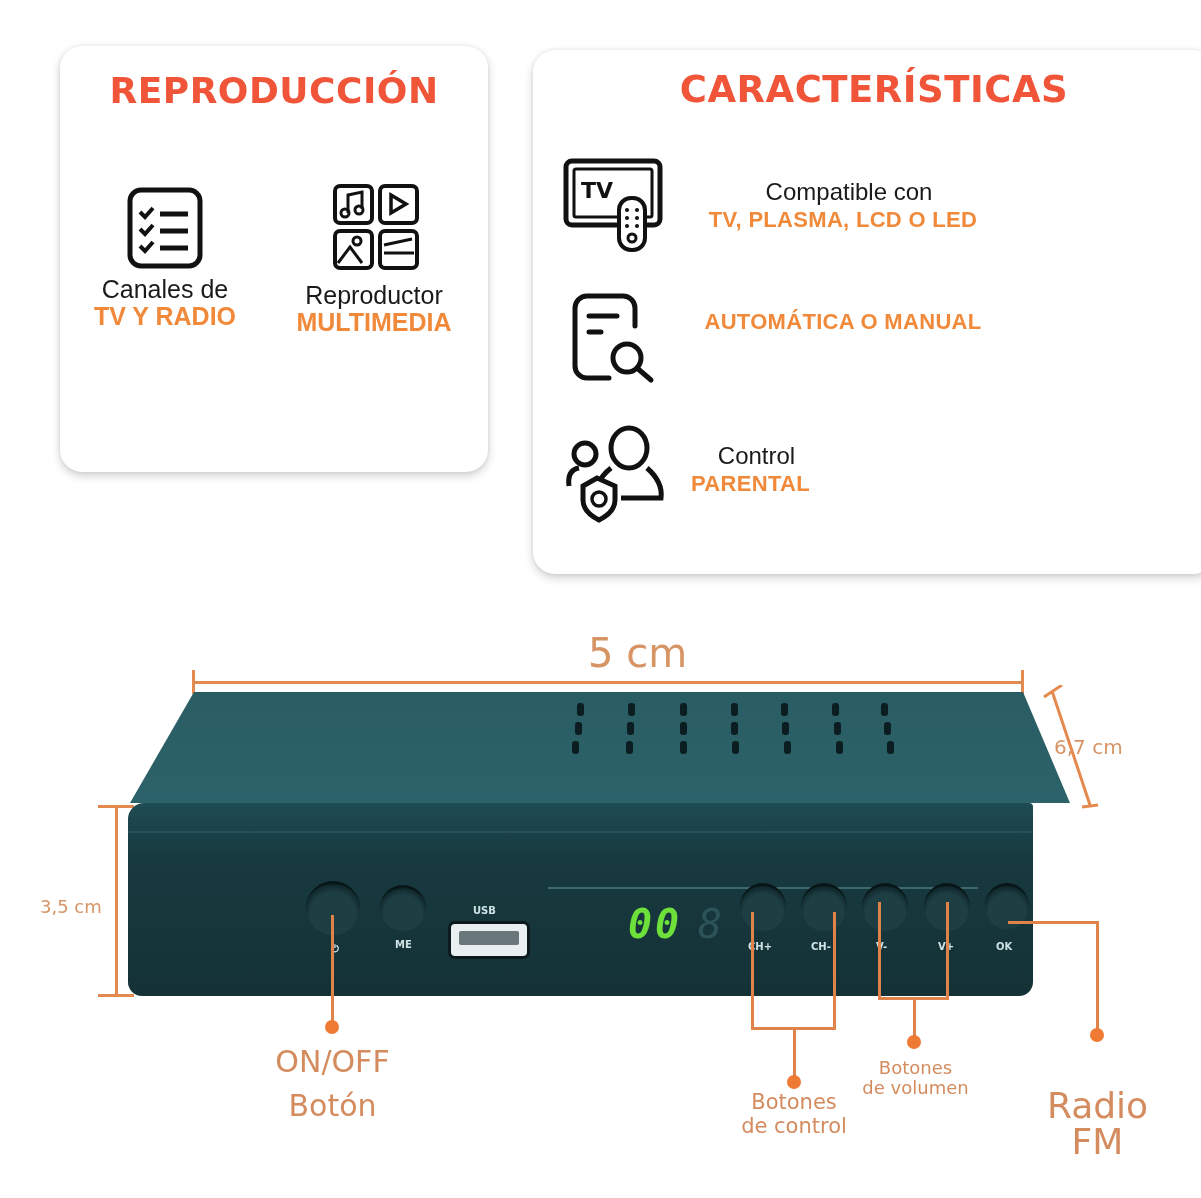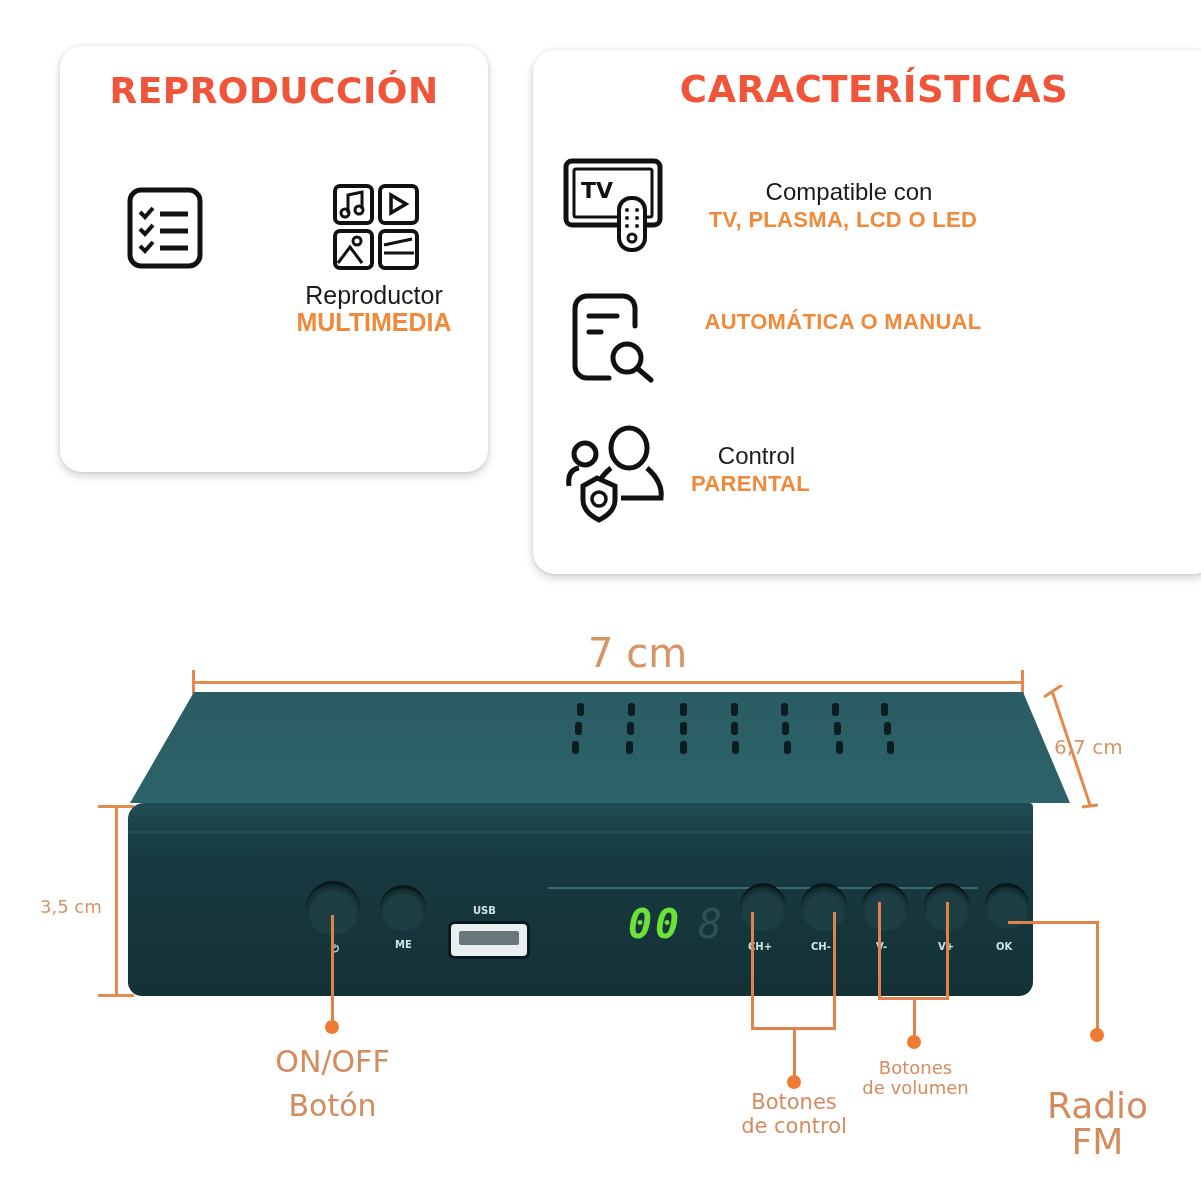--- a/index.html
+++ b/index.html
@@ -91,20 +91,24 @@
     <path d="M16 30 V12 L30 9 V26" fill="none" stroke="#111" stroke-width="3"></path>
     <circle cx="13" cy="30" r="4" fill="none" stroke="#111" stroke-width="3"></circle>
     <circle cx="27" cy="27" r="4" fill="none" stroke="#111" stroke-width="3"></circle>
     <path d="M59 12 L74 21 L59 30 Z" fill="none" stroke="#111" stroke-width="3.5"></path>
     <path d="M6 80 L18 64 L30 80" fill="none" stroke="#111" stroke-width="3"></path>
     <circle cx="25" cy="58" r="4" fill="none" stroke="#111" stroke-width="3"></circle>
     <path d="M52 62 L80 56" stroke="#111" stroke-width="3"></path>
     <path d="M52 70 L82 70" stroke="#111" stroke-width="3"></path>
   </svg>
 
+  <div class="feat" style="left:20px;top:230px;width:170px">
+    <div class="line1">Canales de</div>
+    <div class="line2">TV Y RADIO</div>
+  </div>
   <div class="feat" style="left:224px;top:236px;width:180px">
     <div class="line1">Reproductor</div>
     <div class="line2">MULTIMEDIA</div>
   </div>
 </div>
 
 <div class="card" id="card-caract">
   <div class="card-title">CARACTERÍSTICAS</div>
 
   <svg class="icon" style="left:30px;top:108px" width="102" height="96" viewBox="0 0 102 96">
@@ -158,21 +162,21 @@
       <div class="l2">PARENTAL</div>
     </div>
   </div>
 </div>
 
 <div>
 
   <div class="dim-line" style="left:192px;top:681px;width:830px;height:3px"></div>
   <div class="dim-line" style="left:192px;top:670px;width:3px;height:24px"></div>
   <div class="dim-line" style="left:1021px;top:670px;width:3px;height:24px"></div>
-  <div class="dim-label" style="left:588px;top:630px;font-size:40px">7 cm</div>
+  <div class="dim-label" style="left:588px;top:630px;font-size:40px">5 cm</div>
 
   <svg style="position:absolute;left:1020px;top:685px" width="80" height="130">
     <line x1="32" y1="6" x2="70" y2="120" stroke="#e48a4e" stroke-width="3"></line>
     <line x1="24" y1="12" x2="42" y2="0" stroke="#e48a4e" stroke-width="3"></line>
     <line x1="62" y1="122" x2="78" y2="120" stroke="#e48a4e" stroke-width="3"></line>
   </svg>
   <div class="dim-label" style="left:1054px;top:735px;font-size:20px">6,7 cm</div>
 
   <div class="dim-line" style="left:115px;top:807px;width:3px;height:190px"></div>
   <div class="dim-line" style="left:98px;top:805px;width:36px;height:3px"></div>

